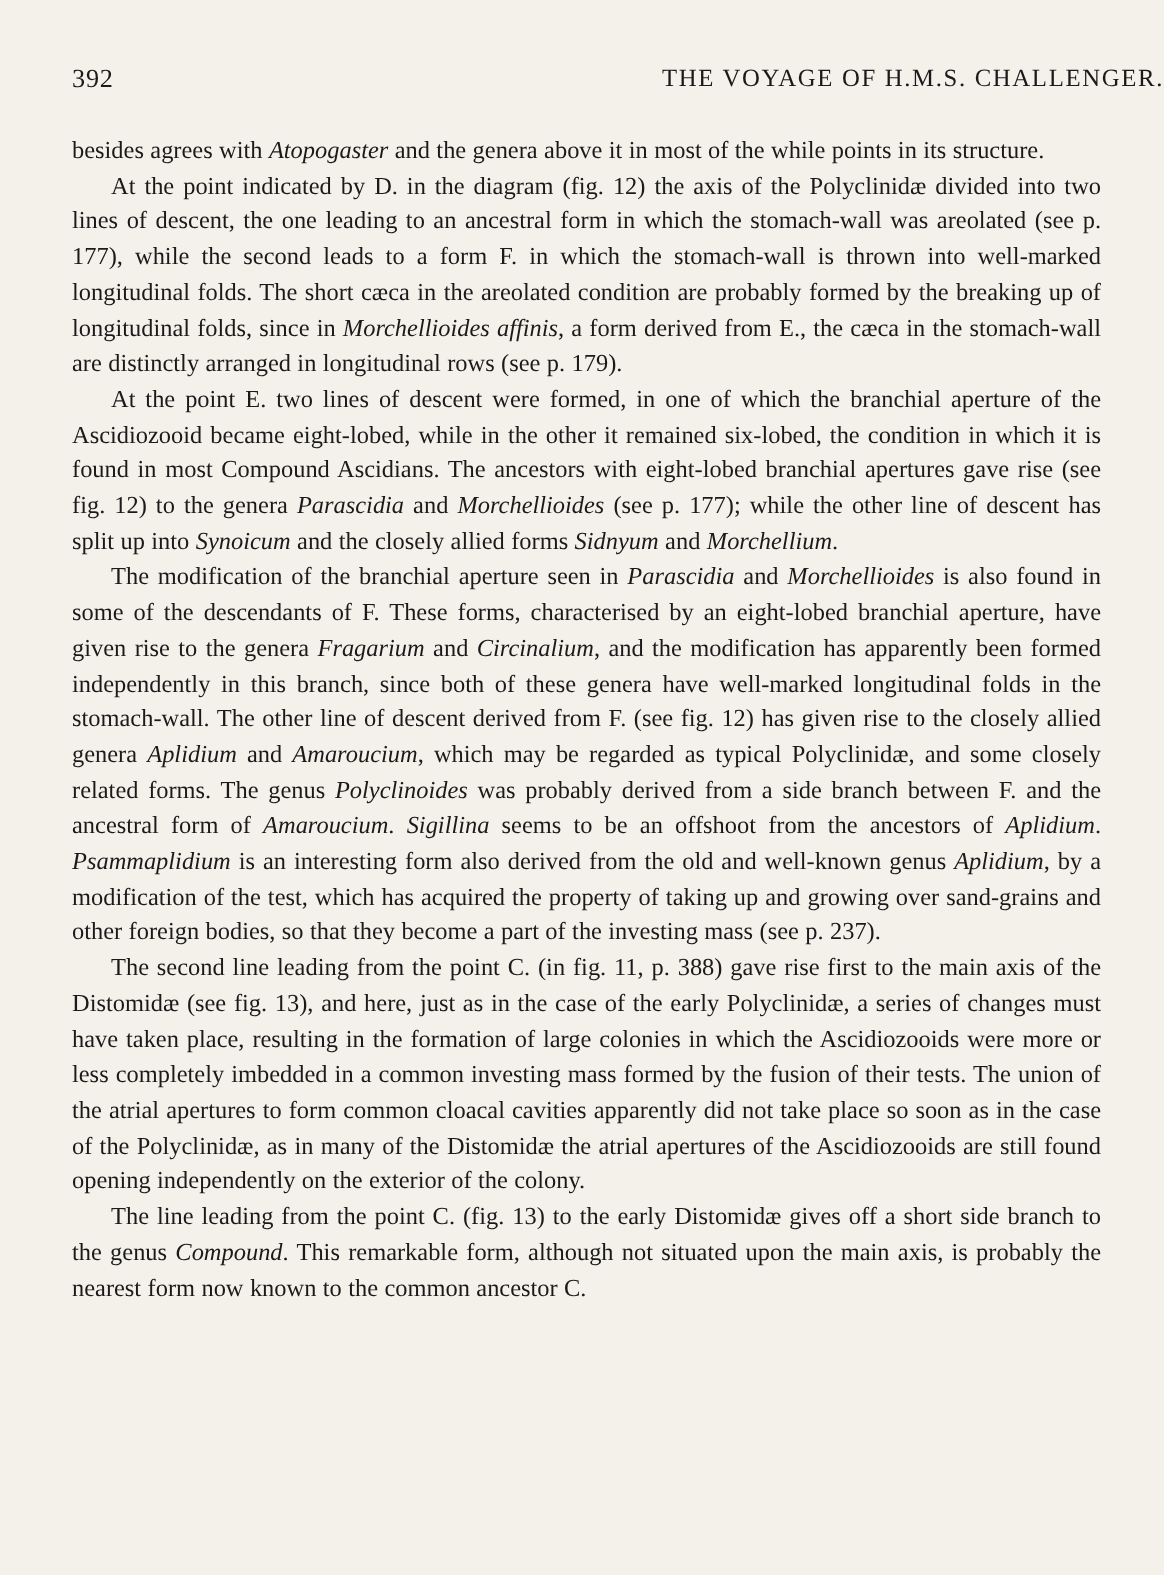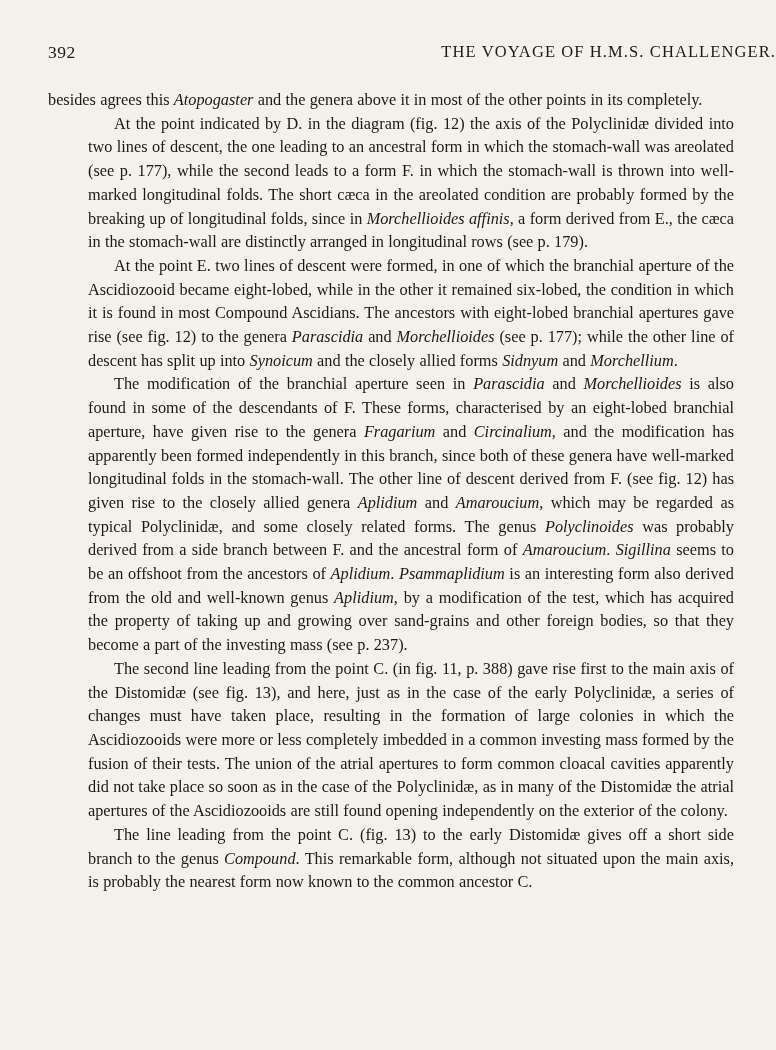--- a/index.html
+++ b/index.html
@@ -58,42 +58,41 @@
     -webkit-hyphens: none;
     hyphens: none;
     word-spacing: 0.2px;
   }
   .body p {
     margin: 0 0 0 0;
     text-indent: 0;
   }
   .body p.indent {
     text-indent: 26px;
-    margin-left: 40px;
   }
   .body p + p {
     margin-top: 0;
   }
   i, .it {
     font-style: italic;
     font-family: Liberation Serif, serif;
   }
 </style>
 </head>
 <body>
 
 <div class="page">
 
   <div class="header">
     <div class="folio">392</div>
     <div class="running-title">THE VOYAGE OF H.M.S. CHALLENGER.</div>
   </div>
 
   <div class="body" id="body-text">
-      <p><span>besides agrees this </span><i>Atopogaster</i><span> and the genera above it in most of the other points in its completely.</span></p>
+      <p><span>besides agrees with </span><i>Atopogaster</i><span> and the genera above it in most of the while points in its structure.</span></p>
       <p class="indent"><span>At the point indicated by D. in the diagram (fig. 12) the axis of the Polyclinidæ divided into two lines of descent, the one leading to an ancestral form in which the stomach-wall was areolated (see p. 177), while the second leads to a form F. in which the stomach-wall is thrown into well-marked longitudinal folds.  The short cæca in the areolated condition are probably formed by the breaking up of longitudinal folds, since in </span><i>Morchellioides affinis</i><span>, a form derived from E., the cæca in the stomach-wall are distinctly arranged in longitudinal rows (see p. 179).</span></p>
       <p class="indent"><span>At the point E. two lines of descent were formed, in one of which the branchial aperture of the Ascidiozooid became eight-lobed, while in the other it remained six-lobed, the condition in which it is found in most Compound Ascidians.  The ancestors with eight-lobed branchial apertures gave rise (see fig. 12) to the genera </span><i>Parascidia</i><span> and </span><i>Morchellioides</i><span> (see p. 177); while the other line of descent has split up into </span><i>Synoicum</i><span> and the closely allied forms </span><i>Sidnyum</i><span> and </span><i>Morchellium</i><span>.</span></p>
       <p class="indent"><span>The modification of the branchial aperture seen in </span><i>Parascidia</i><span> and </span><i>Morchellioides</i><span> is also found in some of the descendants of F.  These forms, characterised by an eight-lobed branchial aperture, have given rise to the genera </span><i>Fragarium</i><span> and </span><i>Circinalium</i><span>, and the modification has apparently been formed independently in this branch, since both of these genera have well-marked longitudinal folds in the stomach-wall.  The other line of descent derived from F. (see fig. 12) has given rise to the closely allied genera </span><i>Aplidium</i><span> and </span><i>Amaroucium</i><span>, which may be regarded as typical Polyclinidæ, and some closely related forms.  The genus </span><i>Polyclinoides</i><span> was probably derived from a side branch between F. and the ancestral form of </span><i>Amaroucium</i><span>.  </span><i>Sigillina</i><span> seems to be an offshoot from the ancestors of </span><i>Aplidium</i><span>.  </span><i>Psammaplidium</i><span> is an interesting form also derived from the old and well-known genus </span><i>Aplidium</i><span>, by a modification of the test, which has acquired the property of taking up and growing over sand-grains and other foreign bodies, so that they become a part of the investing mass (see p. 237).</span></p>
       <p class="indent"><span>The second line leading from the point C. (in fig. 11, p. 388) gave rise first to the main axis of the Distomidæ (see fig. 13), and here, just as in the case of the early Polyclinidæ, a series of changes must have taken place, resulting in the formation of large colonies in which the Ascidiozooids were more or less completely imbedded in a common investing mass formed by the fusion of their tests.  The union of the atrial apertures to form common cloacal cavities apparently did not take place so soon as in the case of the Polyclinidæ, as in many of the Distomidæ the atrial apertures of the Ascidiozooids are still found opening independently on the exterior of the colony.</span></p>
       <p class="indent"><span>The line leading from the point C. (fig. 13) to the early Distomidæ gives off a short side branch to the genus </span><i>Compound</i><span>.  This remarkable form, although not situated upon the main axis, is probably the nearest form now known to the common ancestor C.</span></p>
     </div>
 
 </div>
 
 </body></html>

